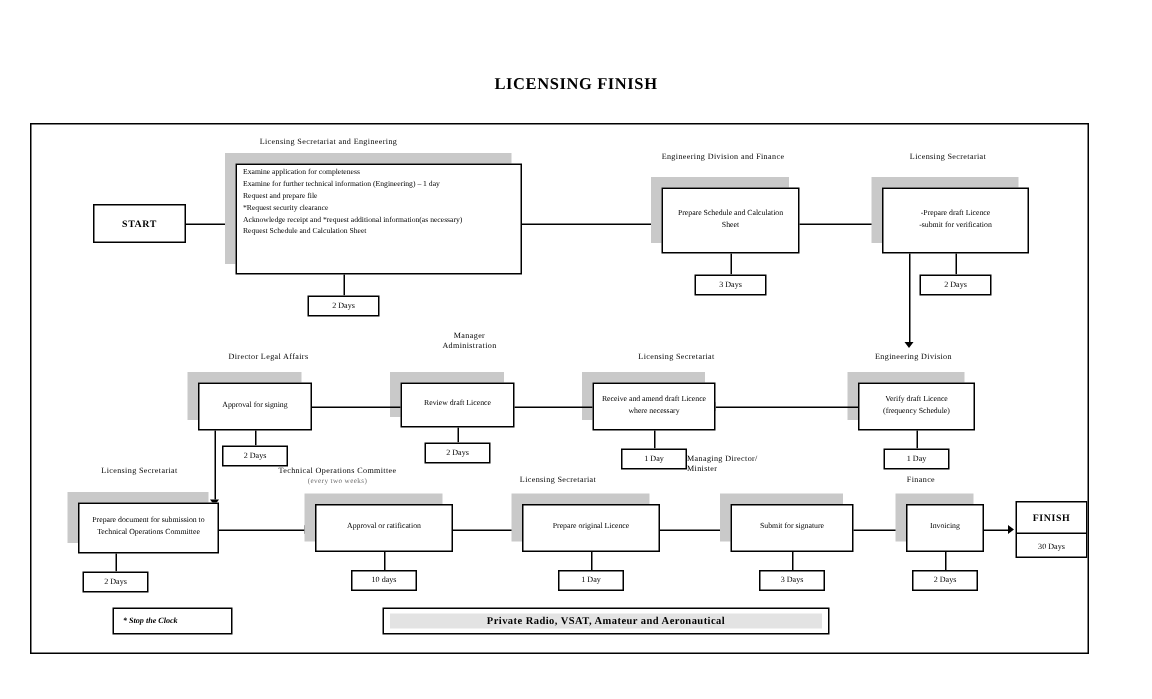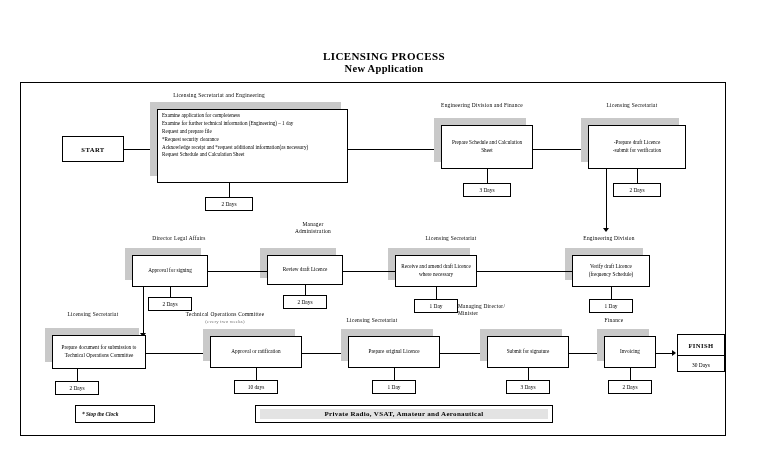--- a/index.html
+++ b/index.html
@@ -82,22 +82,21 @@
   .legend-bar .inner{
     background:#e3e3e3;width:calc(100% - 8px);height:calc(100% - 6px);
     display:flex;align-items:center;justify-content:center;
     font-size:7px;font-weight:bold;letter-spacing:.3px;
   }
 </style>
 </head>
 <body>
 
 <div class="title-block">
-  <div class="title-line1">LICENSING PROCESS</div>
-  <div class="title-line2">New Application</div>
+  <div class="title-line1">LICENSING FINISH</div>
 </div>
 
 <div class="outer-frame">
 
   <div class="role" style="left:118px;top:9px;width:160px;">Licensing Secretariat and Engineering</div>
 
   <div class="plainbox" style="left:41px;top:53px;width:62px;height:26px;">
     <span class="lbl">START</span>
   </div>
   <div class="ln lnh" style="left:103px;top:66px;width:28px;"></div>

